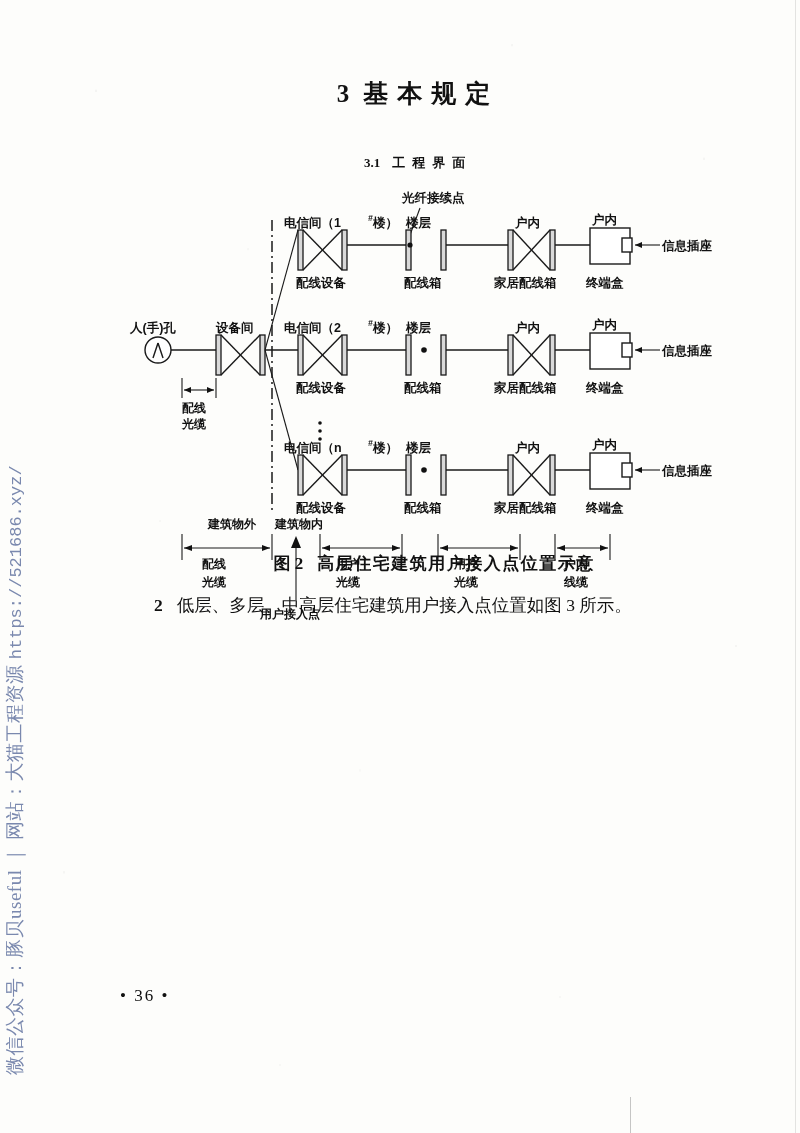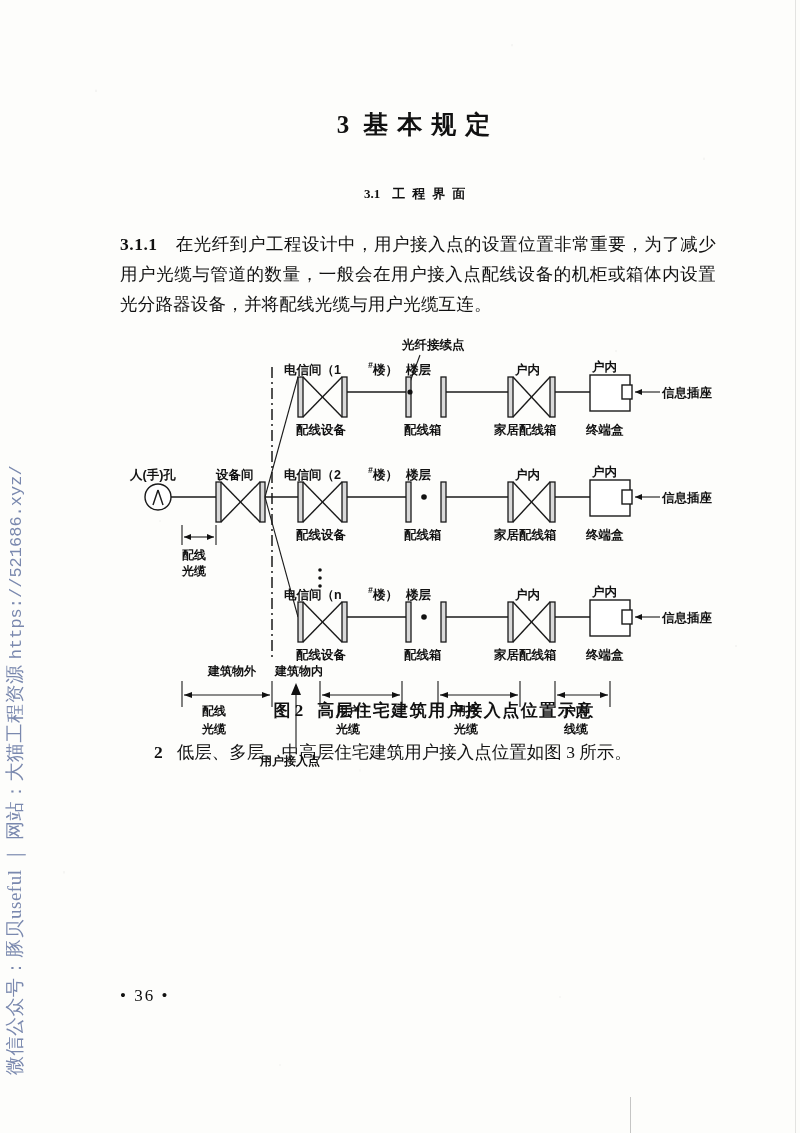--- a/index.html
+++ b/index.html
@@ -53,21 +53,21 @@
   #watermark .url {
     font-family: "Liberation Mono", "DejaVu Sans Mono", monospace;
     font-size: 17px;
     letter-spacing: 0px;
   }
 
   
   #content { position: absolute; left: 120px; top: 0; width: 596px; height: 100%; }
 
   h1#chapter-title {
-    margin: 0; padding-top: 108px;
+    margin: 0; padding-top: 77px;
     text-align: center;
     font-size: 25px; font-weight: bold;
     letter-spacing: 9px;
     font-family: "Liberation Serif", serif;
   }
   h1#chapter-title .num { letter-spacing: 0; margin-right: 14px; }
 
   h2#section-title {
     margin: 0; padding-top: 44px;
     text-align: center;
@@ -127,21 +127,20 @@
   <div id="edge-bottom-rule"></div>
 
   <div id="watermark"><span>微信公众号：豚贝useful ｜ 网站：大猫工程资源 </span><span class="url">https://521686.xyz/</span></div>
 
   <div id="content">
 
     <h1 id="chapter-title"><span class="num">3</span><span>基本规定</span></h1>
 
     <h2 id="section-title"><span class="num">3.1</span><span>工程界面</span></h2>
 
-    <p class="body" id="clause"><span class="clause-no">3.1.1</span><span>在光纤到户工程设计中，用户接入点的设置位置非常重要，为了减少用户光缆与管道的数量，一般会在用户接入点配线设备的机柜或箱体内设置光分路器设备，并将配线光缆与用户光缆互连。</span></p>
 
 
     <div id="figure">
       <svg width="596" height="370" viewBox="0 0 596 370">
 
         <text class="lbl" x="282" y="22">光纤接续点</text>
         <line class="thin" x1="300" y1="28" x2="287" y2="63"></line>
 
         <g>
 

